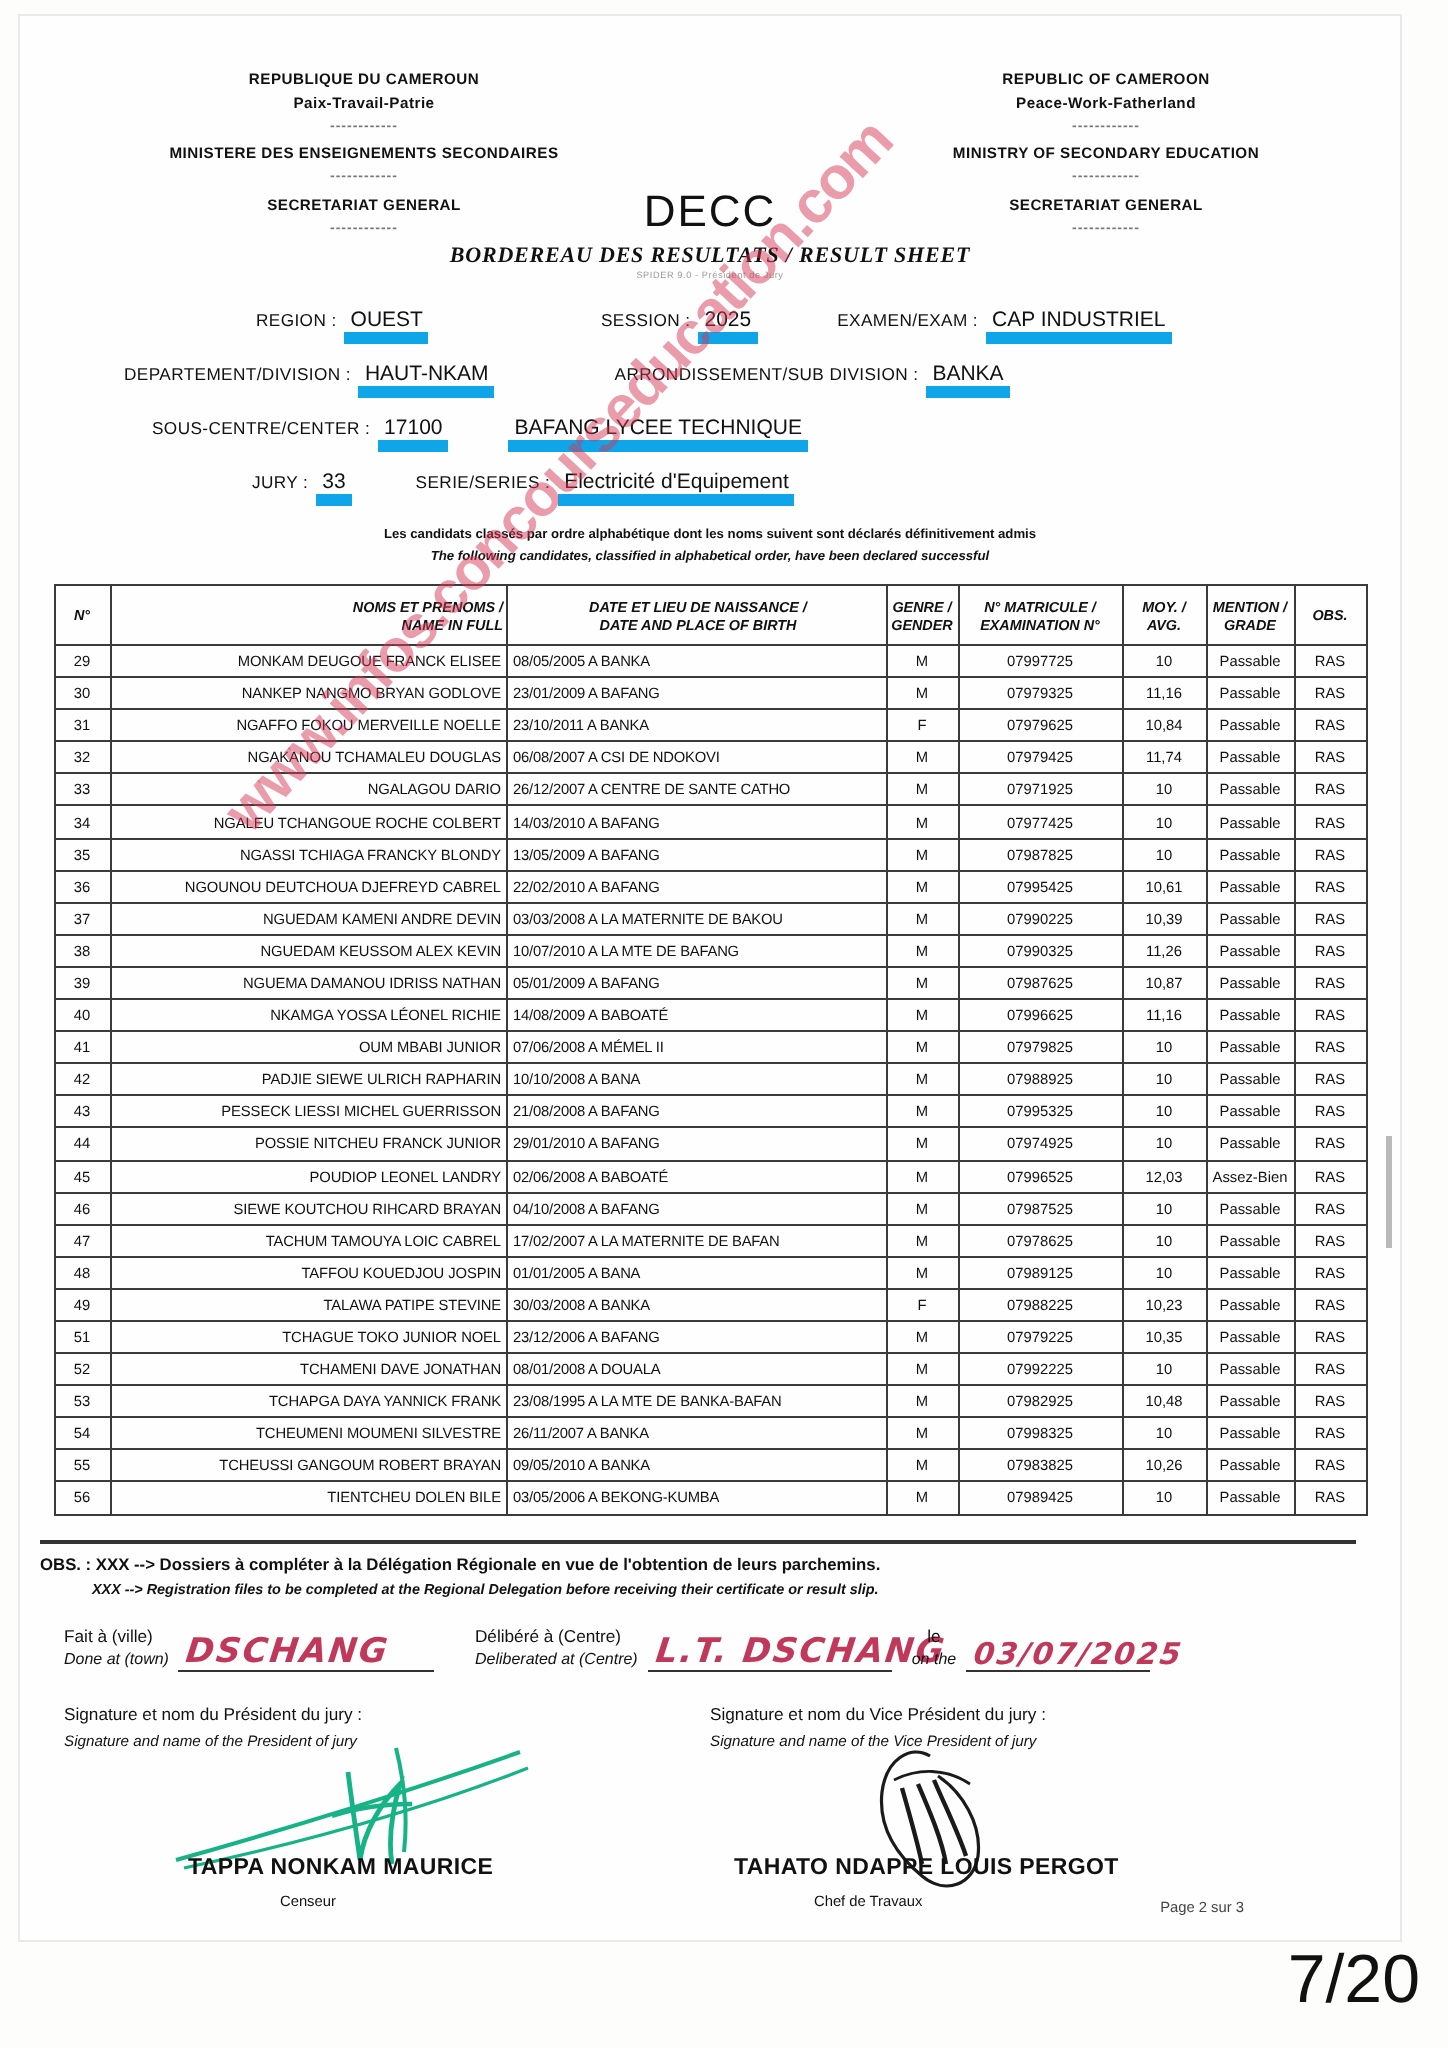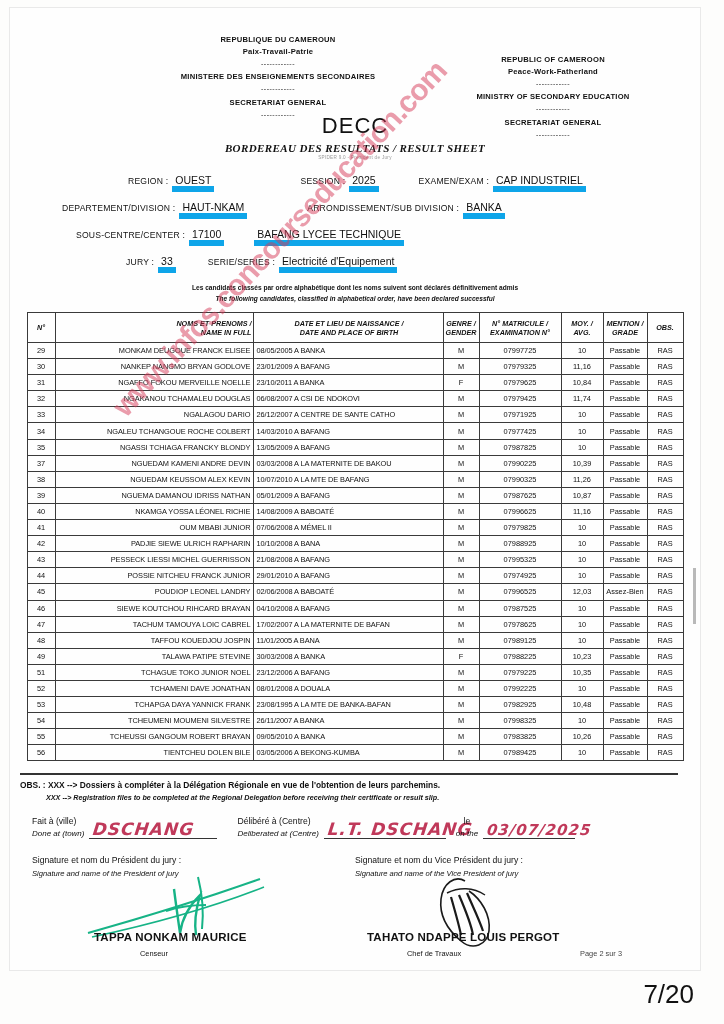--- a/index.html
+++ b/index.html
@@ -18,24 +18,24 @@
     overflow:hidden;
   }
   .sheet {
     position:absolute; left:10px; top:8px; width:690px; height:962px;
     background:#fefefe;
     box-shadow:0 0 0 1px #e9e9e9;
     overflow:hidden;
   }
 
   
-  .hdr { display:flex; justify-content:flex-end; padding:26px 22px 0 22px; }
+  .hdr { display:flex; justify-content:space-between; padding:26px 22px 0 22px; }
   .hdr-col { text-align:center; font-size:7.6px; font-weight:bold; letter-spacing:.25px; line-height:1.55; }
   .hdr-col.left { width:300px; }
-  .hdr-col.right { width:250px;margin-top:20px; }
+  .hdr-col.right { width:250px; }
   .dash { color:#777; font-weight:bold; letter-spacing:.5px; font-size:7px; margin:1px 0 2px; }
   .ln { white-space:nowrap; }
 
   .title-wrap { text-align:center; margin-top:-30px; }
   .doc-title { font-size:22px; font-weight:normal; letter-spacing:1px; font-family:"Liberation Sans", sans-serif; }
   .doc-sub { font-size:11px; font-weight:bold; font-style:italic; font-family:"Liberation Serif", serif; letter-spacing:.4px; margin-top:3px; }
   .doc-sub2 { font-size:4.6px; color:#9a9a9a; letter-spacing:.3px; margin-top:1px; }
 
   
   .meta { margin:14px 0 0 0; padding:0 22px; font-size:9px; }
@@ -115,22 +115,22 @@
     font-family:"Liberation Sans", sans-serif;
     transform:rotate(-47deg);
     transform-origin:left top;
     white-space:nowrap;
     pointer-events:none;
     letter-spacing:-1px;
   }
 
   
   .corner {
-    position:absolute; right:30px; bottom:14px;
-    font-size:26px; color:#111; font-family:"Liberation Sans", sans-serif;text-align:right;
+    position:absolute; right:14px; bottom:14px;
+    font-size:34px; color:#111; font-family:"Liberation Sans", sans-serif;text-align:right;
   }
   .edge-mark { position:absolute; right:4px; top:560px; width:3px; height:56px; background:#b9b9b9; }
 </style>
 </head>
 <body>
 
 <div class="page">
   <div class="sheet">
 
     <div class="hdr">
@@ -301,20 +301,30 @@
             <td class="c-no">35</td>
             <td class="c-name">NGASSI TCHIAGA FRANCKY BLONDY</td>
             <td class="c-birth">13/05/2009 A BAFANG</td>
             <td class="c-gen">M</td>
             <td class="c-mat">07987825</td>
             <td class="c-avg">10</td>
             <td class="c-men">Passable</td>
             <td class="c-obs">RAS</td>
           </tr>
           <tr>
+            <td class="c-no">36</td>
+            <td class="c-name">NGOUNOU DEUTCHOUA DJEFREYD CABREL</td>
+            <td class="c-birth">22/02/2010 A BAFANG</td>
+            <td class="c-gen">M</td>
+            <td class="c-mat">07995425</td>
+            <td class="c-avg">10,61</td>
+            <td class="c-men">Passable</td>
+            <td class="c-obs">RAS</td>
+          </tr>
+          <tr>
             <td class="c-no">37</td>
             <td class="c-name">NGUEDAM KAMENI ANDRE DEVIN</td>
             <td class="c-birth">03/03/2008 A LA MATERNITE DE BAKOU</td>
             <td class="c-gen">M</td>
             <td class="c-mat">07990225</td>
             <td class="c-avg">10,39</td>
             <td class="c-men">Passable</td>
             <td class="c-obs">RAS</td>
           </tr>
           <tr>
@@ -413,21 +423,21 @@
             <td class="c-birth">17/02/2007 A LA MATERNITE DE BAFAN</td>
             <td class="c-gen">M</td>
             <td class="c-mat">07978625</td>
             <td class="c-avg">10</td>
             <td class="c-men">Passable</td>
             <td class="c-obs">RAS</td>
           </tr>
           <tr>
             <td class="c-no">48</td>
             <td class="c-name">TAFFOU KOUEDJOU JOSPIN</td>
-            <td class="c-birth">11/01/2005 A BANA</td>
+            <td class="c-birth">01/01/2005 A BANA</td>
             <td class="c-gen">M</td>
             <td class="c-mat">07989125</td>
             <td class="c-avg">10</td>
             <td class="c-men">Passable</td>
             <td class="c-obs">RAS</td>
           </tr>
           <tr>
             <td class="c-no">49</td>
             <td class="c-name">TALAWA PATIPE STEVINE</td>
             <td class="c-birth">30/03/2008 A BANKA</td>

